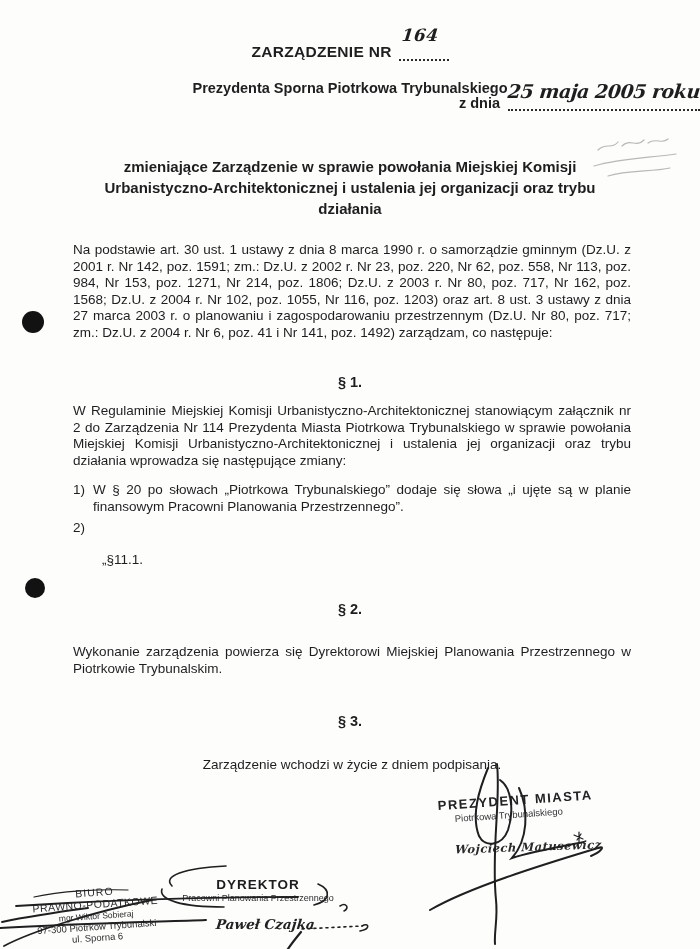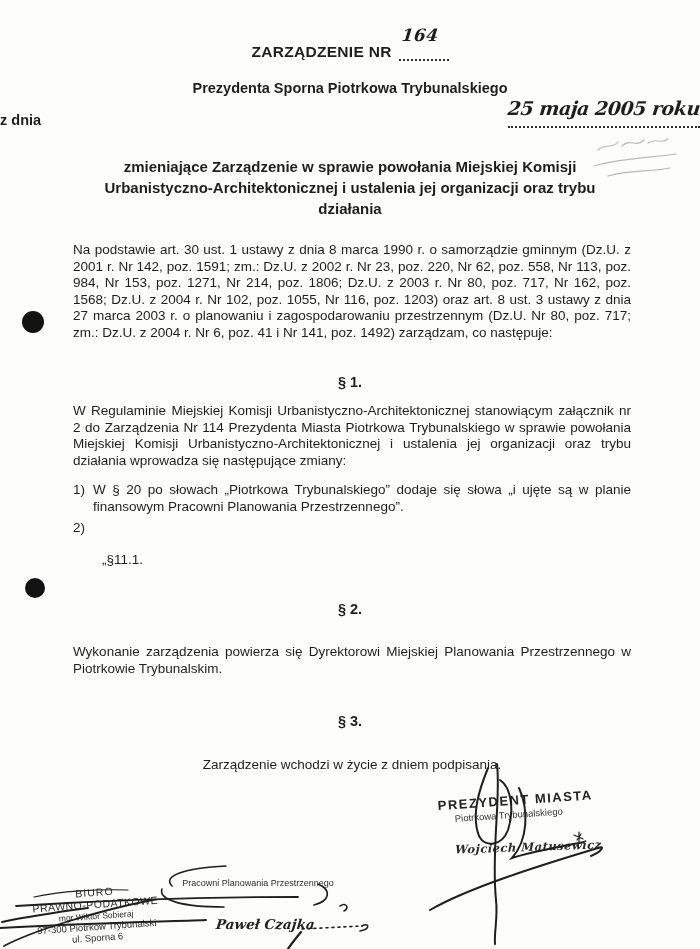--- a/index.html
+++ b/index.html
@@ -13,22 +13,22 @@
   .title-row { position:absolute; top:42px; left:0; right:0;
     display:flex; justify-content:center; align-items:flex-end;
     font-size:15.5px; font-weight:bold; letter-spacing:0.3px; }
   .leader { display:inline-block; border-bottom:2px dotted #2a2a2a; position:relative; }
   .leader-nr { width:50px; height:17px; margin-left:7px; }
   .hw { font-family:"DejaVu Serif", serif; font-style:italic; font-weight:bold;
         transform:skewX(-6deg); white-space:nowrap; }
   .hw-number { position:absolute; top:-17px; left:3px; font-size:17px; }
   .issuer { position:absolute; top:80px; left:0; right:0; text-align:center;
     font-size:14.5px; font-weight:bold; }
-  .date-row { position:absolute; top:107px; left:0; right:0;
-    display:flex; justify-content:space-between; align-items:flex-end;
+  .date-row { position:absolute; top:90px; left:0; right:0;
+    display:flex; justify-content:flex-end; align-items:flex-end;
     font-size:14.5px; font-weight:bold; }
   .leader-date { width:192px; height:19px; margin-left:8px; }
   .hw-date { position:absolute; top:-10px; left:0; font-size:19px; letter-spacing:-0.5px; }
   .subject { position:absolute; top:140px; left:0; right:0; }
   .subject-inner { max-width:515px; margin:16px auto; text-align:center;
     font-size:15px; font-weight:bold; line-height:21px; }
 
   
   .para { position:absolute; left:73px; width:558px;
     font-size:13.5px; line-height:16.5px; text-align:justify; }
@@ -120,20 +120,21 @@
   <div class="sec-head" style="top:713px">§ 3.</div>
   <div class="para" style="top:757px; text-align:center">Zarządzenie wchodzi w życie z dniem podpisania.</div>
 
   <div class="stamp-mayor">
     <div class="t1">PREZYDENT MIASTA</div>
     <div class="t2">Piotrkowa Trybunalskiego</div>
   </div>
   <div class="mayor-name hw" style="transform:rotate(-2deg) skewX(-4deg)">Wojciech Matusewicz</div>
 
   <div class="stamp-director">
+    <div class="t1">DYREKTOR</div>
     <div class="t2">Pracowni Planowania Przestrzennego</div>
   </div>
   <div class="director-name hw">Paweł Czajka</div>
 
   <div class="stamp-legal">
     <div class="l1">BIURO</div>
     <div class="l2">PRAWNO-PODATKOWE</div>
     <div class="l3">mgr Wiktor Sobieraj</div>
     <div class="l4">97-300 Piotrków Trybunalski</div>
     <div class="l5">ul. Sporna 6</div>

